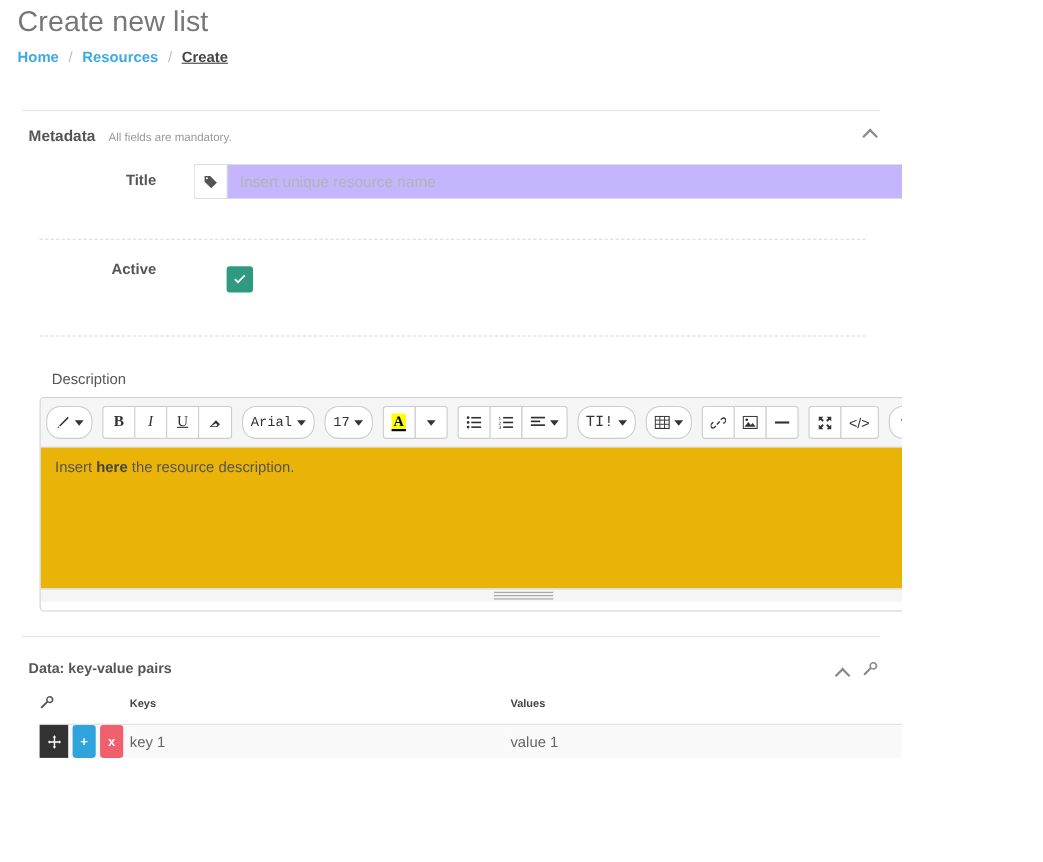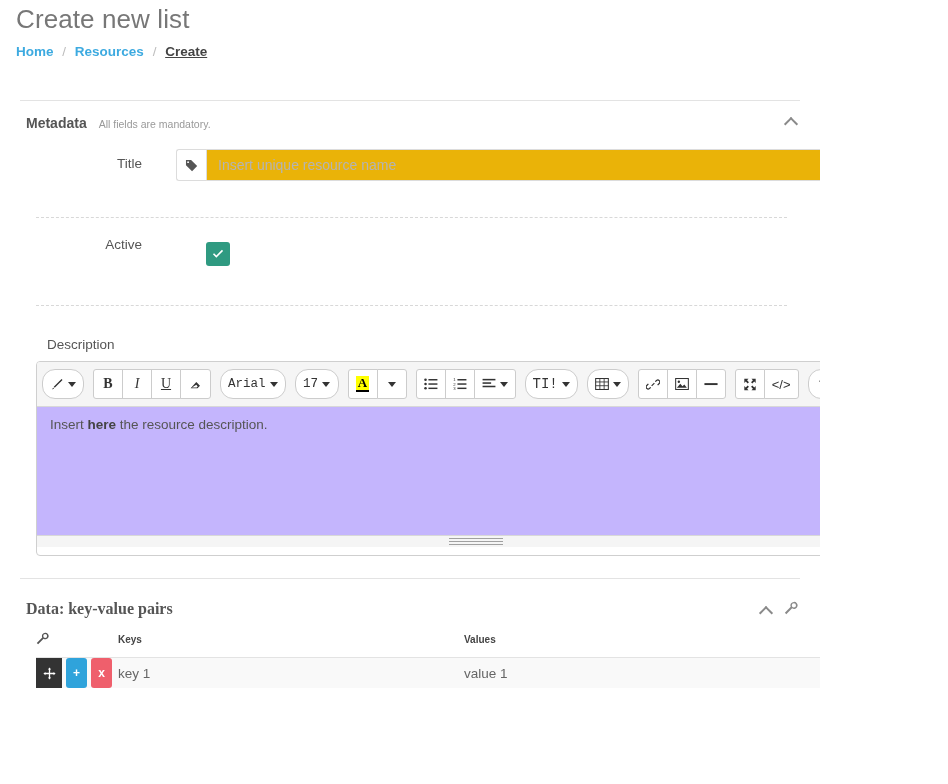--- a/index.html
+++ b/index.html
@@ -52,21 +52,21 @@
     width: 13px; height: 9px; position: relative;
   }
   .chev-up::before {
     content: ""; position: absolute; left: 1px; top: 3px;
     width: 8px; height: 8px;
     border-left: 2px solid #8a8a8a; border-top: 2px solid #8a8a8a;
     transform: rotate(45deg);
   }
   .lbl {
     position: absolute; width: 128px; text-align: right;
-    font-size: 13.5px; font-weight: normal; color: #555555;
+    font-size: 13.5px; font-weight: bold; color: #555555;
   }
   .dashed {
     position: absolute; left: 36px; right: 33px;
     border-top: 1px dashed #d8d8d8; height: 0;
   }
 
   
   .input-group {
     position: absolute; left: 176px; top: 149px;
     width: 752px; height: 32px; display: flex;
@@ -75,21 +75,21 @@
     width: 30px; background: #ffffff;
     border: 1px solid #dcdcdc; border-right: none;
     border-radius: 3px 0 0 3px;
     display: flex; align-items: center; justify-content: center;
   }
   .addon svg { display: block; }
   .txt-input {
     flex: 1; border: 1px solid #dcdcdc; border-radius: 0 3px 3px 0;
     padding: 0 11px; font-size: 14px; color: #555;
     font-family: "Liberation Sans", sans-serif;
-    background: #eab308; outline: none;
+    background: #c4b5fd; outline: none;
   }
   .txt-input::placeholder { color: #b4b4b4; }
 
   
   .chk {
     position: absolute; left: 206px; top: 242px;
     width: 24px; height: 24px; border-radius: 3px;
     background: #2f9a81; border: none; cursor: pointer;
     display: flex; align-items: center; justify-content: center;
   }
@@ -130,36 +130,36 @@
   }
   .hl-a {
     background: #ffff00; color: #000000; font-weight: bold;
     font-size: 13px; padding: 0 2px; line-height: 14px;
     border-bottom: 2px solid #000;
     font-family: "Liberation Serif", serif;
   }
   .serif { font-family: "Liberation Serif", serif; font-size: 14px; }
   .editor-body {
     padding: 10px 13px; font-size: 13.5px; color: #555555;
-    height: 128px; background: #c4b5fd;
+    height: 128px; background: #eab308;
   }
   .editor-body b { color: #444; }
   .statusbar {
     height: 12px; background: #f5f5f5; border-top: 1px solid #d8d8d8;
     display: flex; align-items: center; justify-content: center;
   }
   .grip { width: 54px; }
   .grip i {
     display: block; height: 1px; background: #a0a0a0; margin: 2px 0;
   }
 
   
   .data-head {
     position: absolute; left: 26px; top: 600px;
-    font-size: 16px; color: #555; font-weight: bold; font-family: Liberation Serif, serif;
+    font-size: 13px; color: #555; font-weight: bold;
   }
   .data-icons {
     position: absolute; top: 601px; right: 22px;
     display: flex; align-items: center; gap: 11px;
   }
   .kv-table {
     position: absolute; left: 36px; top: 632px;
     width: 882px; border-collapse: collapse;
   }
   .kv-table th {

